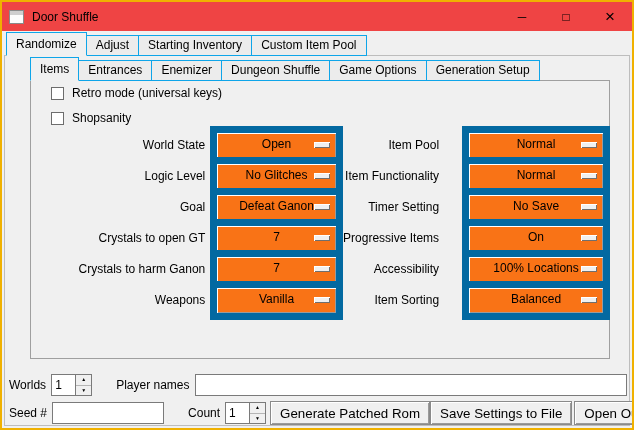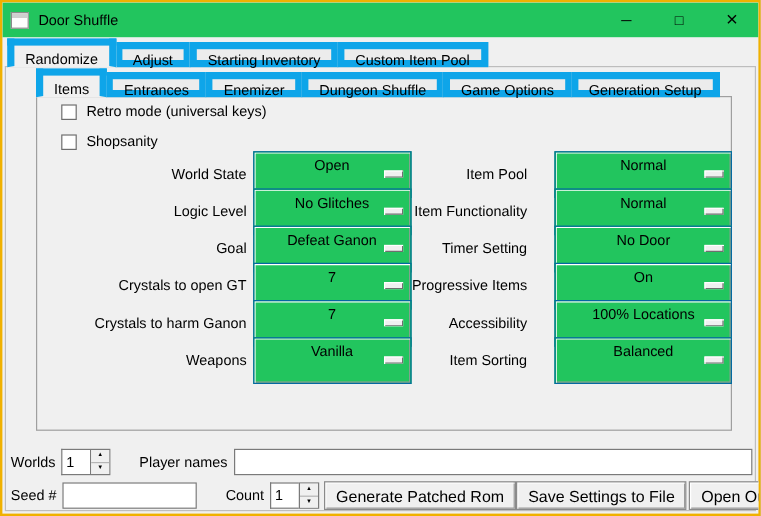--- a/index.html
+++ b/index.html
@@ -6,21 +6,21 @@
   html,body { background:#888; }
   .window {
     position:relative; width:634px; height:430px;
     border:2px solid #f0b100; background:#f0f0f0;
     font-family:"Liberation Sans", sans-serif; font-size:12px; color:#000;
     overflow:hidden;
   }
   
   .titlebar {
     position:absolute; top:0; left:0; right:0; height:29px;
-    background:#22c55e; display:flex; align-items:center;
+    background:#ef4444; display:flex; align-items:center;
   }
   .app-icon {
     width:15px; height:14px; margin-left:7px;
     background:#fdfdfd; border:1px solid #8a8a8a;
   }
   .app-icon-inner { width:100%; height:4px; background:#cfcfcf; }
   .title-text { margin-left:8px; }
   .win-btns { margin-left:auto; display:flex; height:100%; }
   .win-btn { width:44px; height:100%; display:flex; align-items:center; justify-content:center; cursor:default; }
   .glyph-min { font-size:12px; }
@@ -29,42 +29,42 @@
   
   .outer-pane {
     position:absolute; top:53px; left:2px; right:2px; bottom:2px;
     border:1px solid #bdbdbd; background:#f0f0f0;
   }
   .tabs { position:absolute; display:flex; align-items:flex-end; z-index:2; }
   .outer-tabs { top:32px; left:4px; height:22px; }
   .inner-tabs { top:57px; left:28px; height:22px; }
   .tab {
     height:21px; line-height:19px; padding:0 9px;
-    background:#ececec; border:6px solid #0ea5e9;
+    background:#ececec; border:1px solid #0ea5e9;
     margin-right:-1px; white-space:nowrap; cursor:default;
   }
   .tab.selected {
     height:24px; line-height:22px; background:#f0f0f0;
     border-bottom:1px solid #f0f0f0; position:relative; z-index:3;
   }
   .inner-pane {
     position:absolute; top:78px; left:28px; width:580px; height:279px;
     border:1px solid #9f9f9f; background:#f0f0f0; z-index:1;
   }
   
   .check-row { position:absolute; left:38px; display:flex; align-items:center; gap:8px; z-index:4;padding-left:11px; }
   .checkbox { width:13px; height:13px; background:#fff; border:1px solid #6d6d6d; cursor:default; }
   
   .frow { position:absolute; left:28px; width:580px; height:24px; display:flex; align-items:center; z-index:4;padding-left:24px; }
   .flabel { white-space:nowrap; }
   .fl-left  { width:157px; text-align:right; margin-right:5px; }
   .fl-right { width:100px; text-align:right; margin-right:23px; }
   .dropdown {
     position:relative; height:39px; line-height:22px; text-align:center;
-    background:#22c55e; border:1px solid #0369a1;
+    background:#f97316; border:7px solid #0369a1;
     box-shadow: inset 1px 1px 0 #ffffff, inset -1px -1px 0 #9b9b9b;
     cursor:default;
   }
   .dd-left  { width:137px; }
   .dd-right { width:153px; }
   .dd-ind {
     position:absolute; right:6px; top:50%; margin-top:-3px;
     width:16px; height:6px; background:#f0f0f0;
     box-shadow: inset 1px 1px 0 #ffffff, inset -1px -1px 0 #6f6f6f;
   }
@@ -152,21 +152,21 @@
   <div class="frow" style="top:162px">
     <span class="flabel fl-left">Logic Level</span>
     <div class="dropdown dd-left"><span>No Glitches</span><span class="dd-ind"></span></div>
     <span class="flabel fl-right">Item Functionality</span>
     <div class="dropdown dd-right"><span>Normal</span><span class="dd-ind"></span></div>
   </div>
   <div class="frow" style="top:193px">
     <span class="flabel fl-left">Goal</span>
     <div class="dropdown dd-left"><span>Defeat Ganon</span><span class="dd-ind"></span></div>
     <span class="flabel fl-right">Timer Setting</span>
-    <div class="dropdown dd-right"><span>No Door</span><span class="dd-ind"></span></div>
+    <div class="dropdown dd-right"><span>No Save</span><span class="dd-ind"></span></div>
   </div>
   <div class="frow" style="top:224px">
     <span class="flabel fl-left">Crystals to open GT</span>
     <div class="dropdown dd-left"><span>7</span><span class="dd-ind"></span></div>
     <span class="flabel fl-right">Progressive Items</span>
     <div class="dropdown dd-right"><span>On</span><span class="dd-ind"></span></div>
   </div>
   <div class="frow" style="top:255px">
     <span class="flabel fl-left">Crystals to harm Ganon</span>
     <div class="dropdown dd-left"><span>7</span><span class="dd-ind"></span></div>

